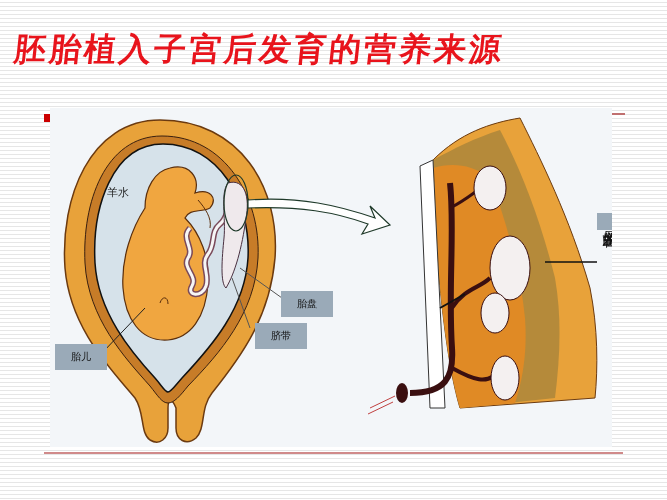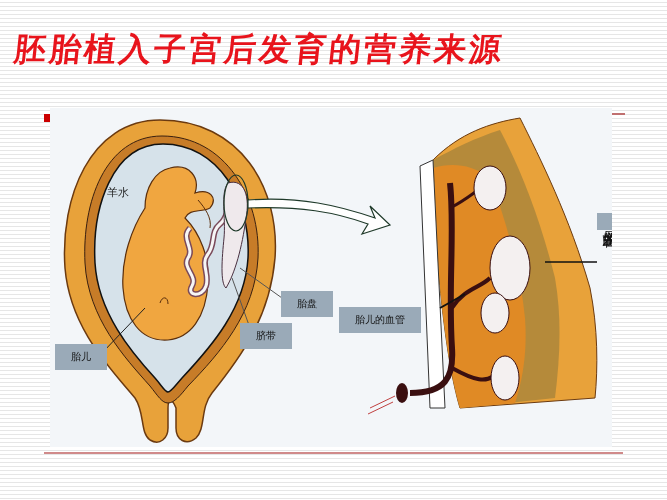--- a/index.html
+++ b/index.html
@@ -91,19 +91,18 @@
       <ellipse cx="352" cy="285" rx="6" ry="10" fill="#3a0f10"></ellipse>
       <path d="M320,300 L345,288 M318,306 L343,294" stroke="#c04040" stroke-width="1"></path>
     </g>
 
     <line x1="390" y1="200" x2="415" y2="186" stroke="#111" stroke-width="2"></line>
     <line x1="495" y1="154" x2="547" y2="154" stroke="#111" stroke-width="1.5"></line>
   </svg>
 
   <div class="inline-text" style="left:57px;top:77px;">羊水</div>
   <div class="label" style="left:231px;top:183px;">胎盘</div>
-  <div class="label" style="left:190px;top:215px;">脐带</div>
+  <div class="label" style="left:205px;top:215px;">脐带</div>
   <div class="label" style="left:5px;top:236px;">胎儿</div>
-  <div class="label" style="left:289px;top:199px;">胎儿的血管</div>
   <div class="label vert" style="left:547px;top:105px;">母亲的血管</div>
 </div>
 
 <div class="bottom-rule"></div>
 
 </body></html>

